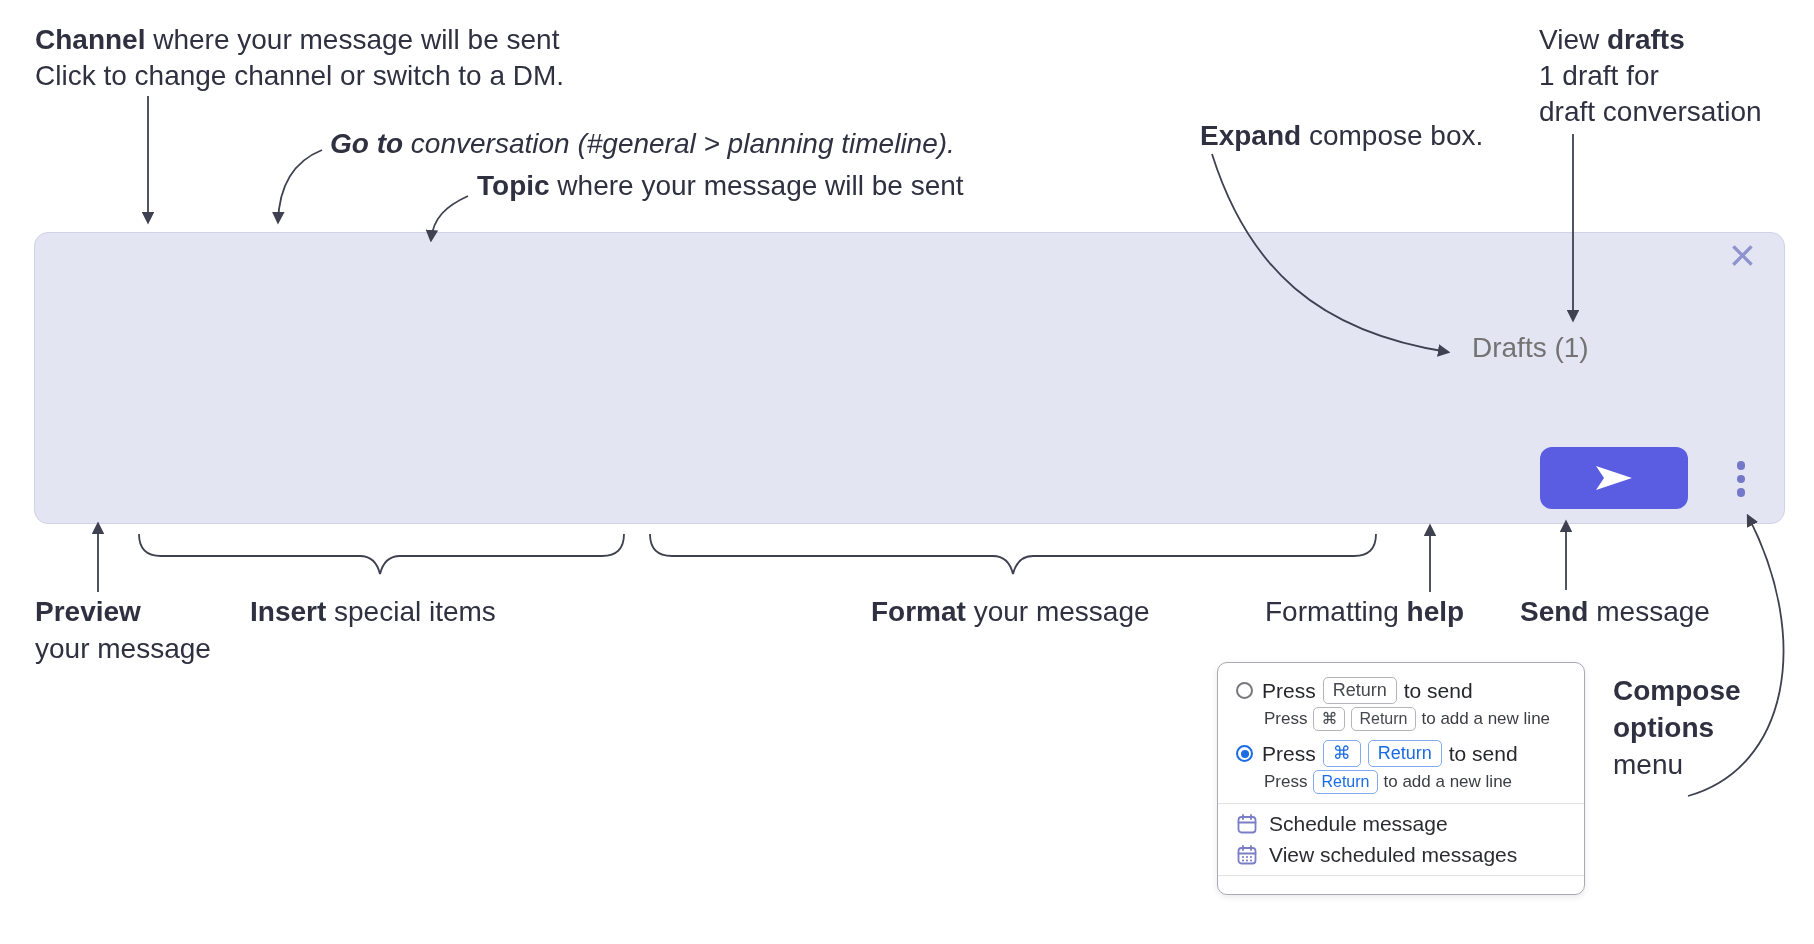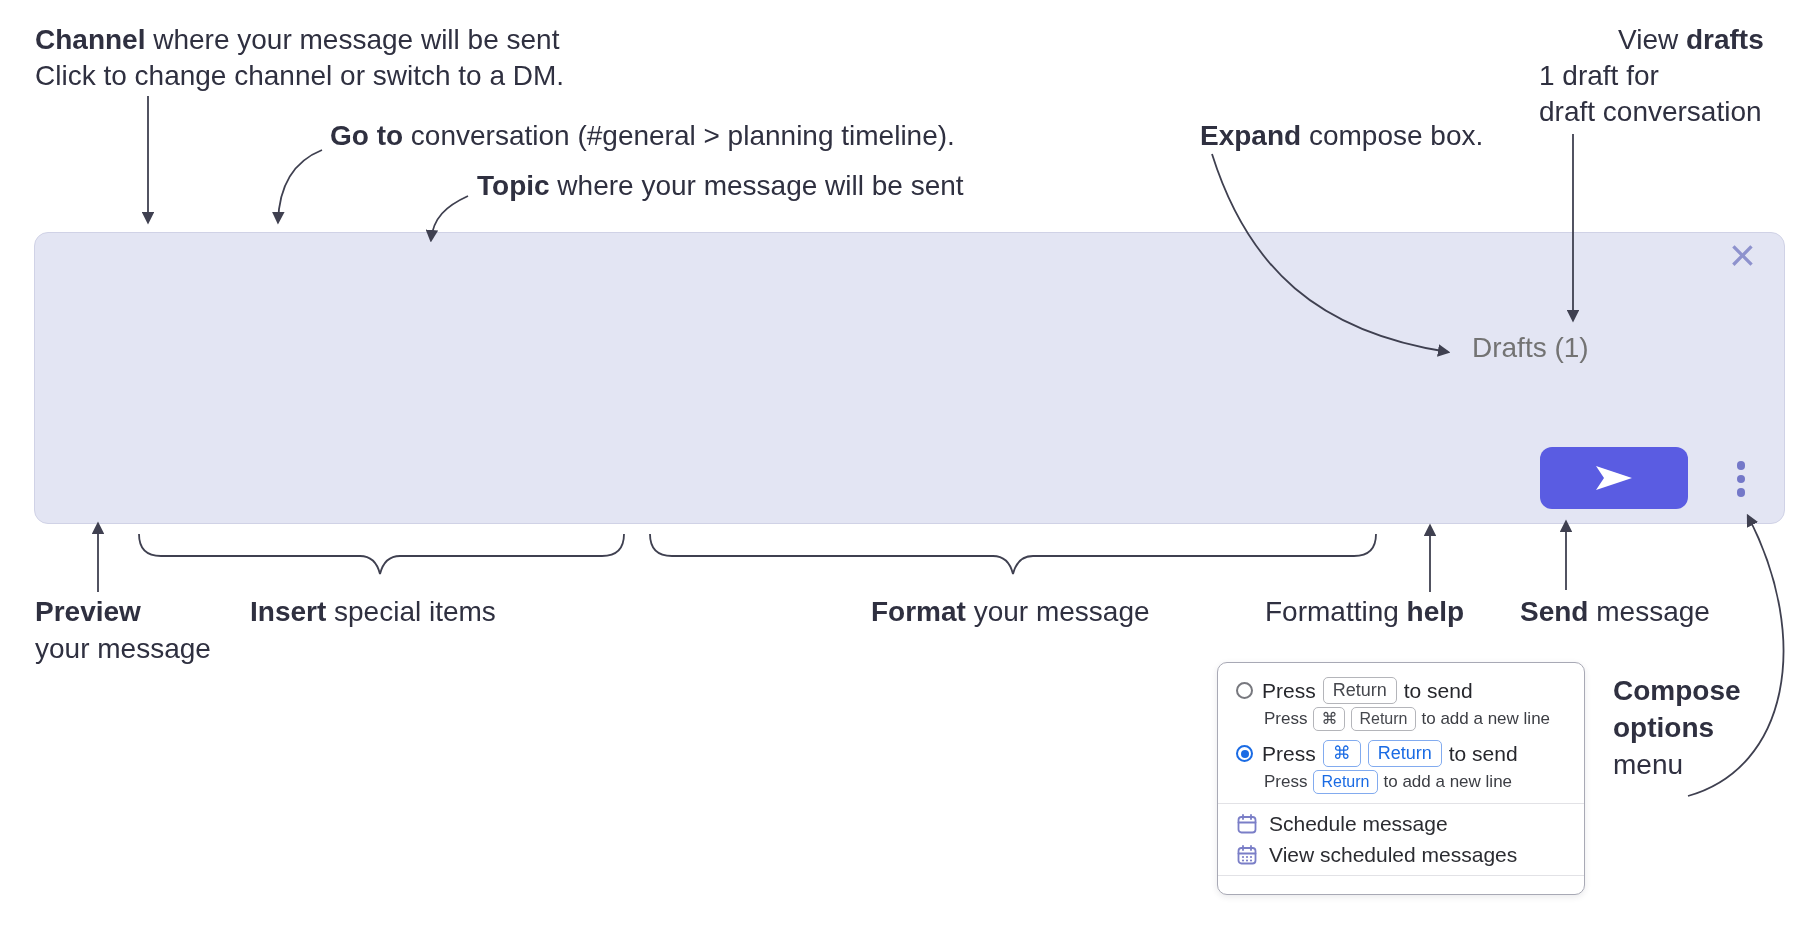--- a/index.html
+++ b/index.html
@@ -84,27 +84,27 @@
 <body>
 
 <div id="canvas">
 
   <div class="abs ann i" style="left:35px;top:60px;">
     <span>Click to change channel or switch to a DM.</span>
   </div>
   <div class="abs ann" style="left:35px;top:24px;">
     <span class="b">Channel</span><span> where your message will be sent</span>
   </div>
-  <div class="abs ann" style="left:330px;top:120px;">
+  <div class="abs ann" style="left:330px;top:128px;font-style:italic;">
     <span class="b">Go to</span><span> conversation (#general &gt; planning timeline).</span>
   </div>
   <div class="abs ann" style="left:477px;top:170px;">
     <span class="b">Topic</span><span> where your message will be sent</span>
   </div>
-  <div class="abs ann" style="left:1618px;top:24px;">
+  <div class="abs ann" style="left:1539px;top:24px;">
     <span>View </span><span class="b">drafts</span>
   </div>
   <div class="abs ann i" style="left:1539px;top:60px;">
     <span>1 draft for</span>
   </div>
   <div class="abs ann i" style="left:1539px;top:96px;">
     <span>draft conversation</span>
   </div>
   <div class="abs ann" style="left:1200px;top:120px;">
     <span class="b">Expand</span><span> compose box.</span>

